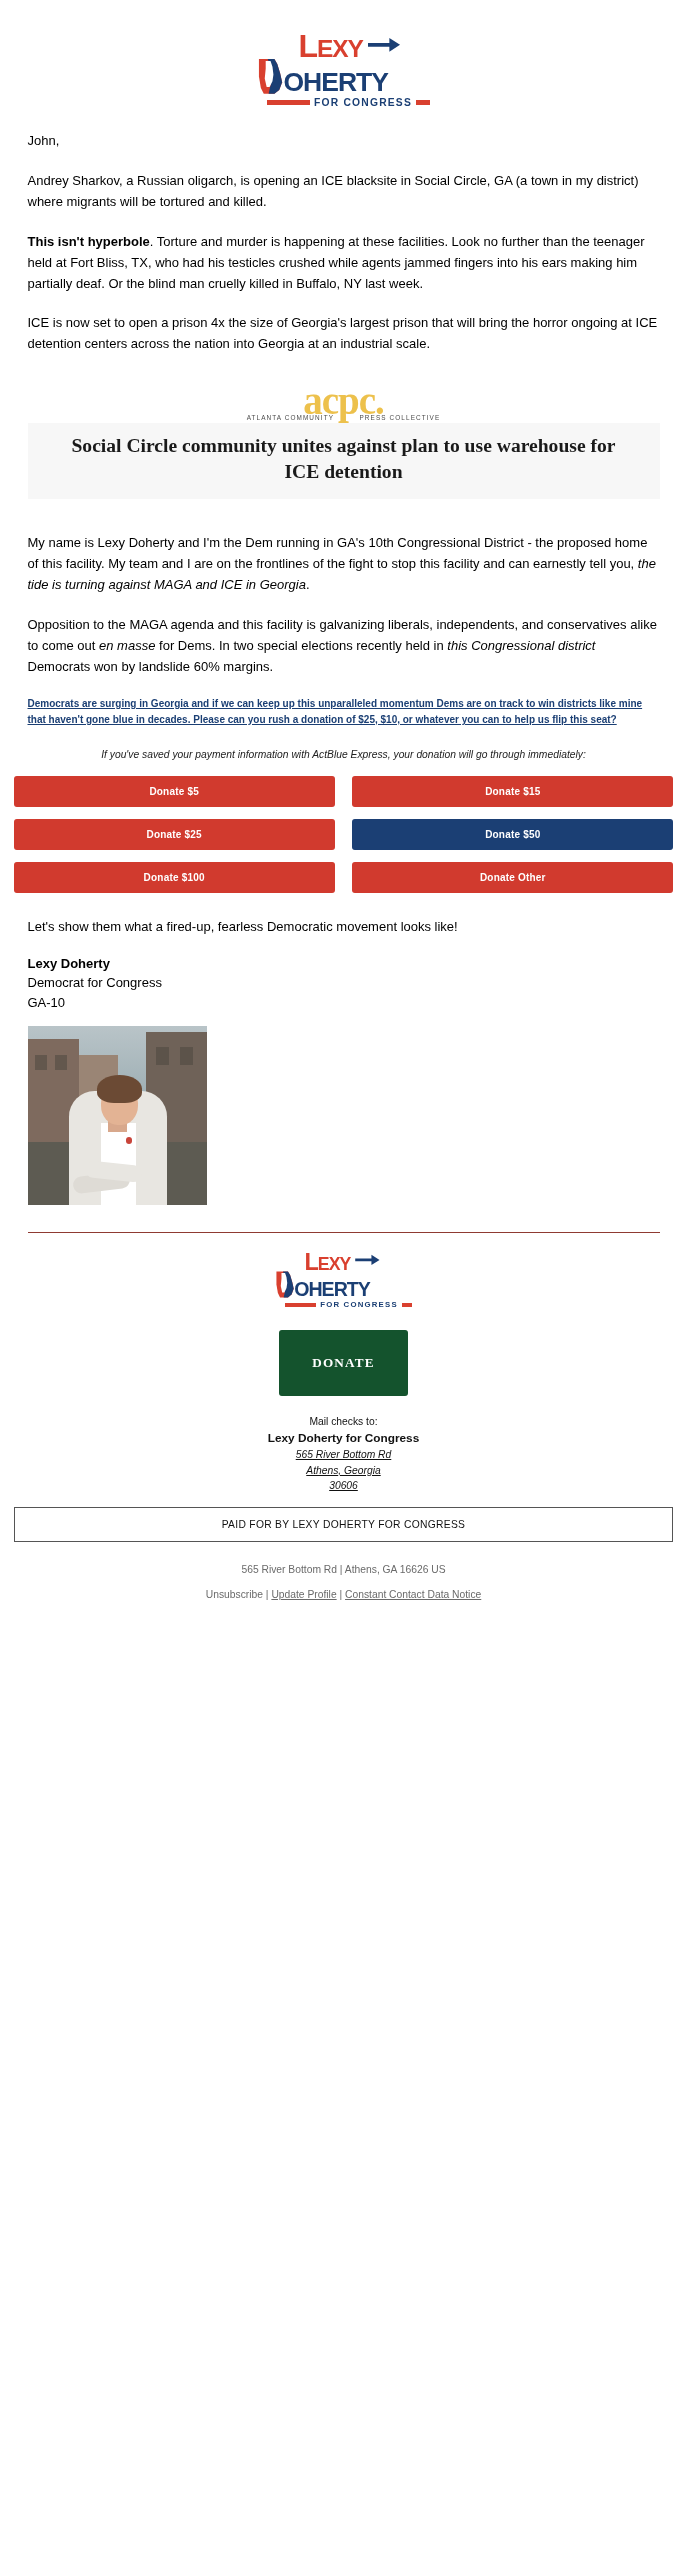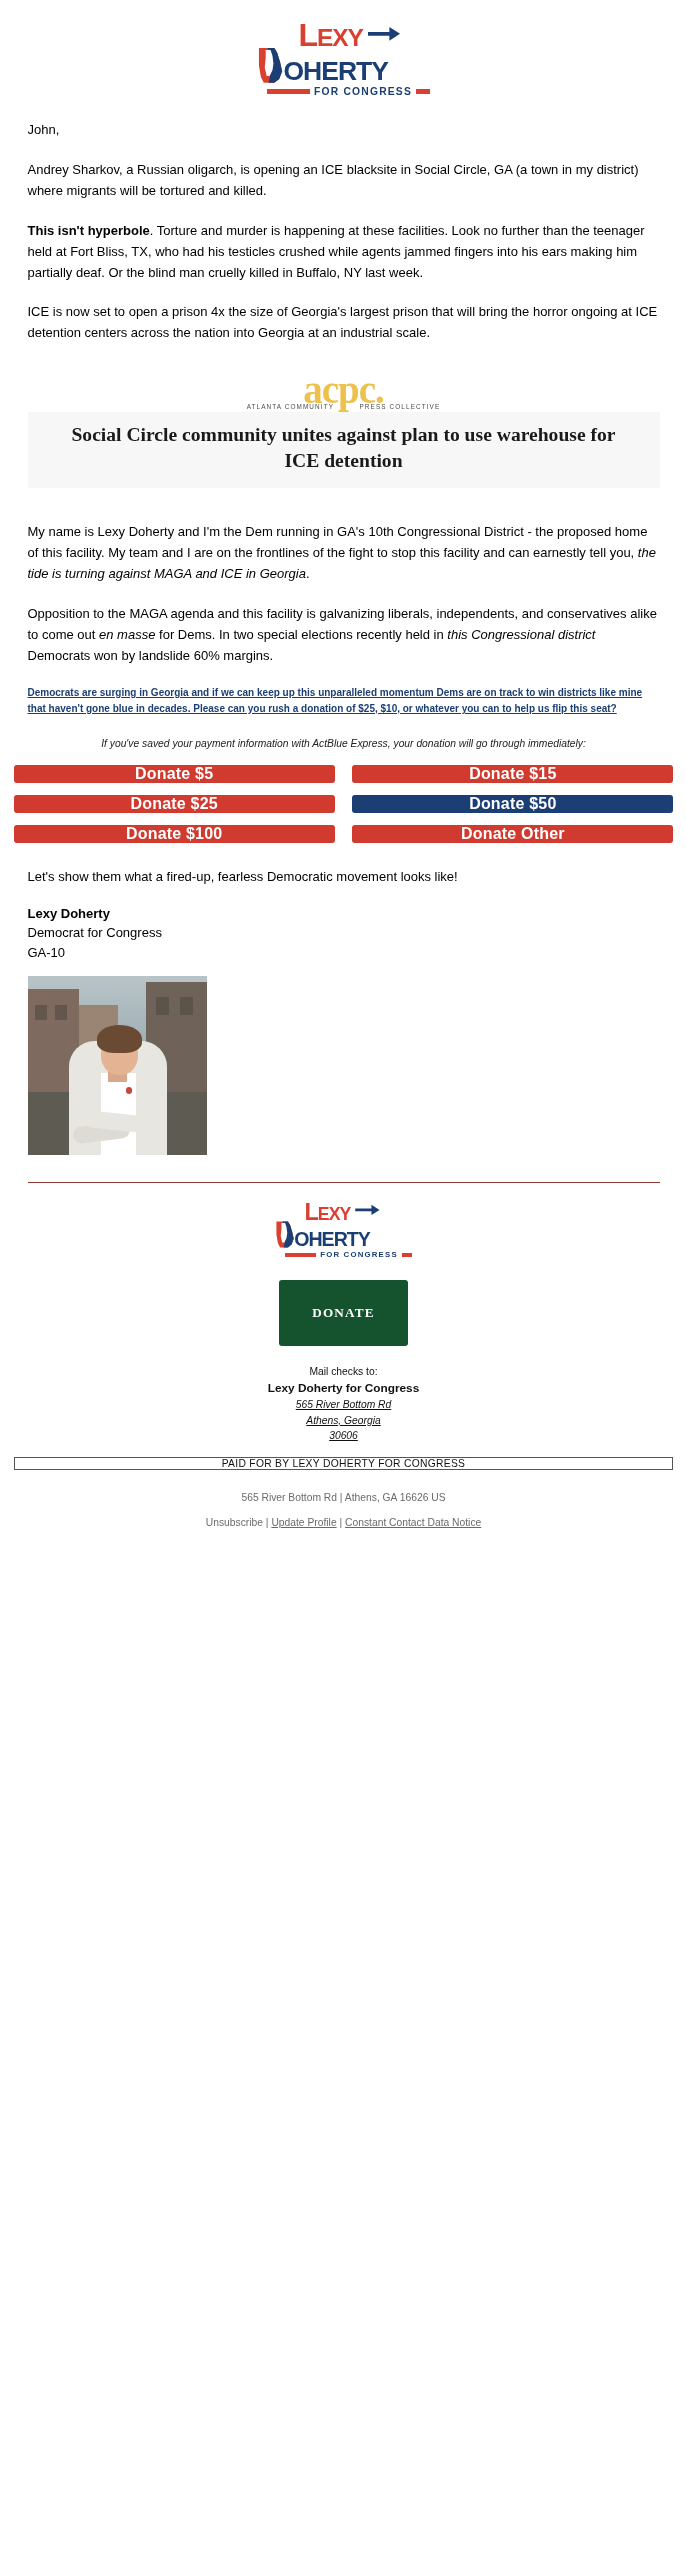--- a/index.html
+++ b/index.html
@@ -3,21 +3,21 @@
 <meta charset="utf-8">
 <style>
   * { box-sizing: border-box; }
   html, body { margin:0; padding:0; }
   body {
     width:687px;
     background:#ffffff;
     font-family:"Liberation Sans", sans-serif;
     color:#000000;
   }
-  .email { width:687px; margin:4px auto; background:#ffffff; }
+  .email { width:687px; margin:15px auto; background:#ffffff; }
 
   
   .header { padding:17.7px 0 13.7px; text-align:center; }
   .logo { display:inline-block; text-align:left; position:relative; }
   .logo-row1 { display:flex; align-items:flex-end; justify-content:flex-start; line-height:0.82; padding-left:41px; }
   .logo-lexy {
     font-family:"Liberation Sans", sans-serif;
     font-weight:bold; color:#d9402f; letter-spacing:-1px;
   }
   .logo-lexy .cap { font-size:32px; }
@@ -89,23 +89,23 @@
 
   
   .donate-grid {
     display:grid;
     grid-template-columns:1fr 1fr;
     gap:11.8px 17.7px;
     padding:0 13.7px 7.8px 13.7px;
   }
   .dbtn {
     display:block; text-align:center;
-    font-size:16px; font-weight:bold; color:#ffffff;
+    font-size:10px; font-weight:bold; color:#ffffff;
     background:#d13a2e; border-radius:2.9px;
-    padding:0 0; letter-spacing:0.2px;
+    padding:10px 0; letter-spacing:0.2px;
     font-family:"Liberation Sans", sans-serif;
     text-decoration:none;
   }
   .dbtn.navy { background:#1b3f74; }
 
   
   .signoff { padding:15.7px 27.5px 0 27.5px; }
   .sig-name { font-size:13px; font-weight:bold; margin:0 0 2px 0; }
   .sig-line { font-size:13px; margin:0; line-height:1.5; }
 
@@ -161,21 +161,21 @@
     font-family:Liberation Serif, serif;
   }
 
   .mailto { text-align:center; font-size:10.3px; line-height:1.5; color:#111; }
   .mailto .strong { font-weight:bold; font-size:11.8px; }
   .mailto .u { text-decoration:underline;font-style:italic; }
 
   .paidfor {
     margin:13.7px 13.7px 0 13.7px; border:1px solid #555;
     text-align:center; font-size:10.3px; letter-spacing:0.3px;
-    padding:0 0; color:#111;
+    padding:11px 0; color:#111;
   }
 
   .addr-line {
     text-align:center; font-size:10.3px; color:#6a6a6a;
     margin:21.6px 0 0 0; font-family:"Liberation Sans", sans-serif;
   }
   .unsub {
     text-align:center; font-size:10.3px; color:#6a6a6a;
     margin:13.7px 0 19.6px 0;
   }

